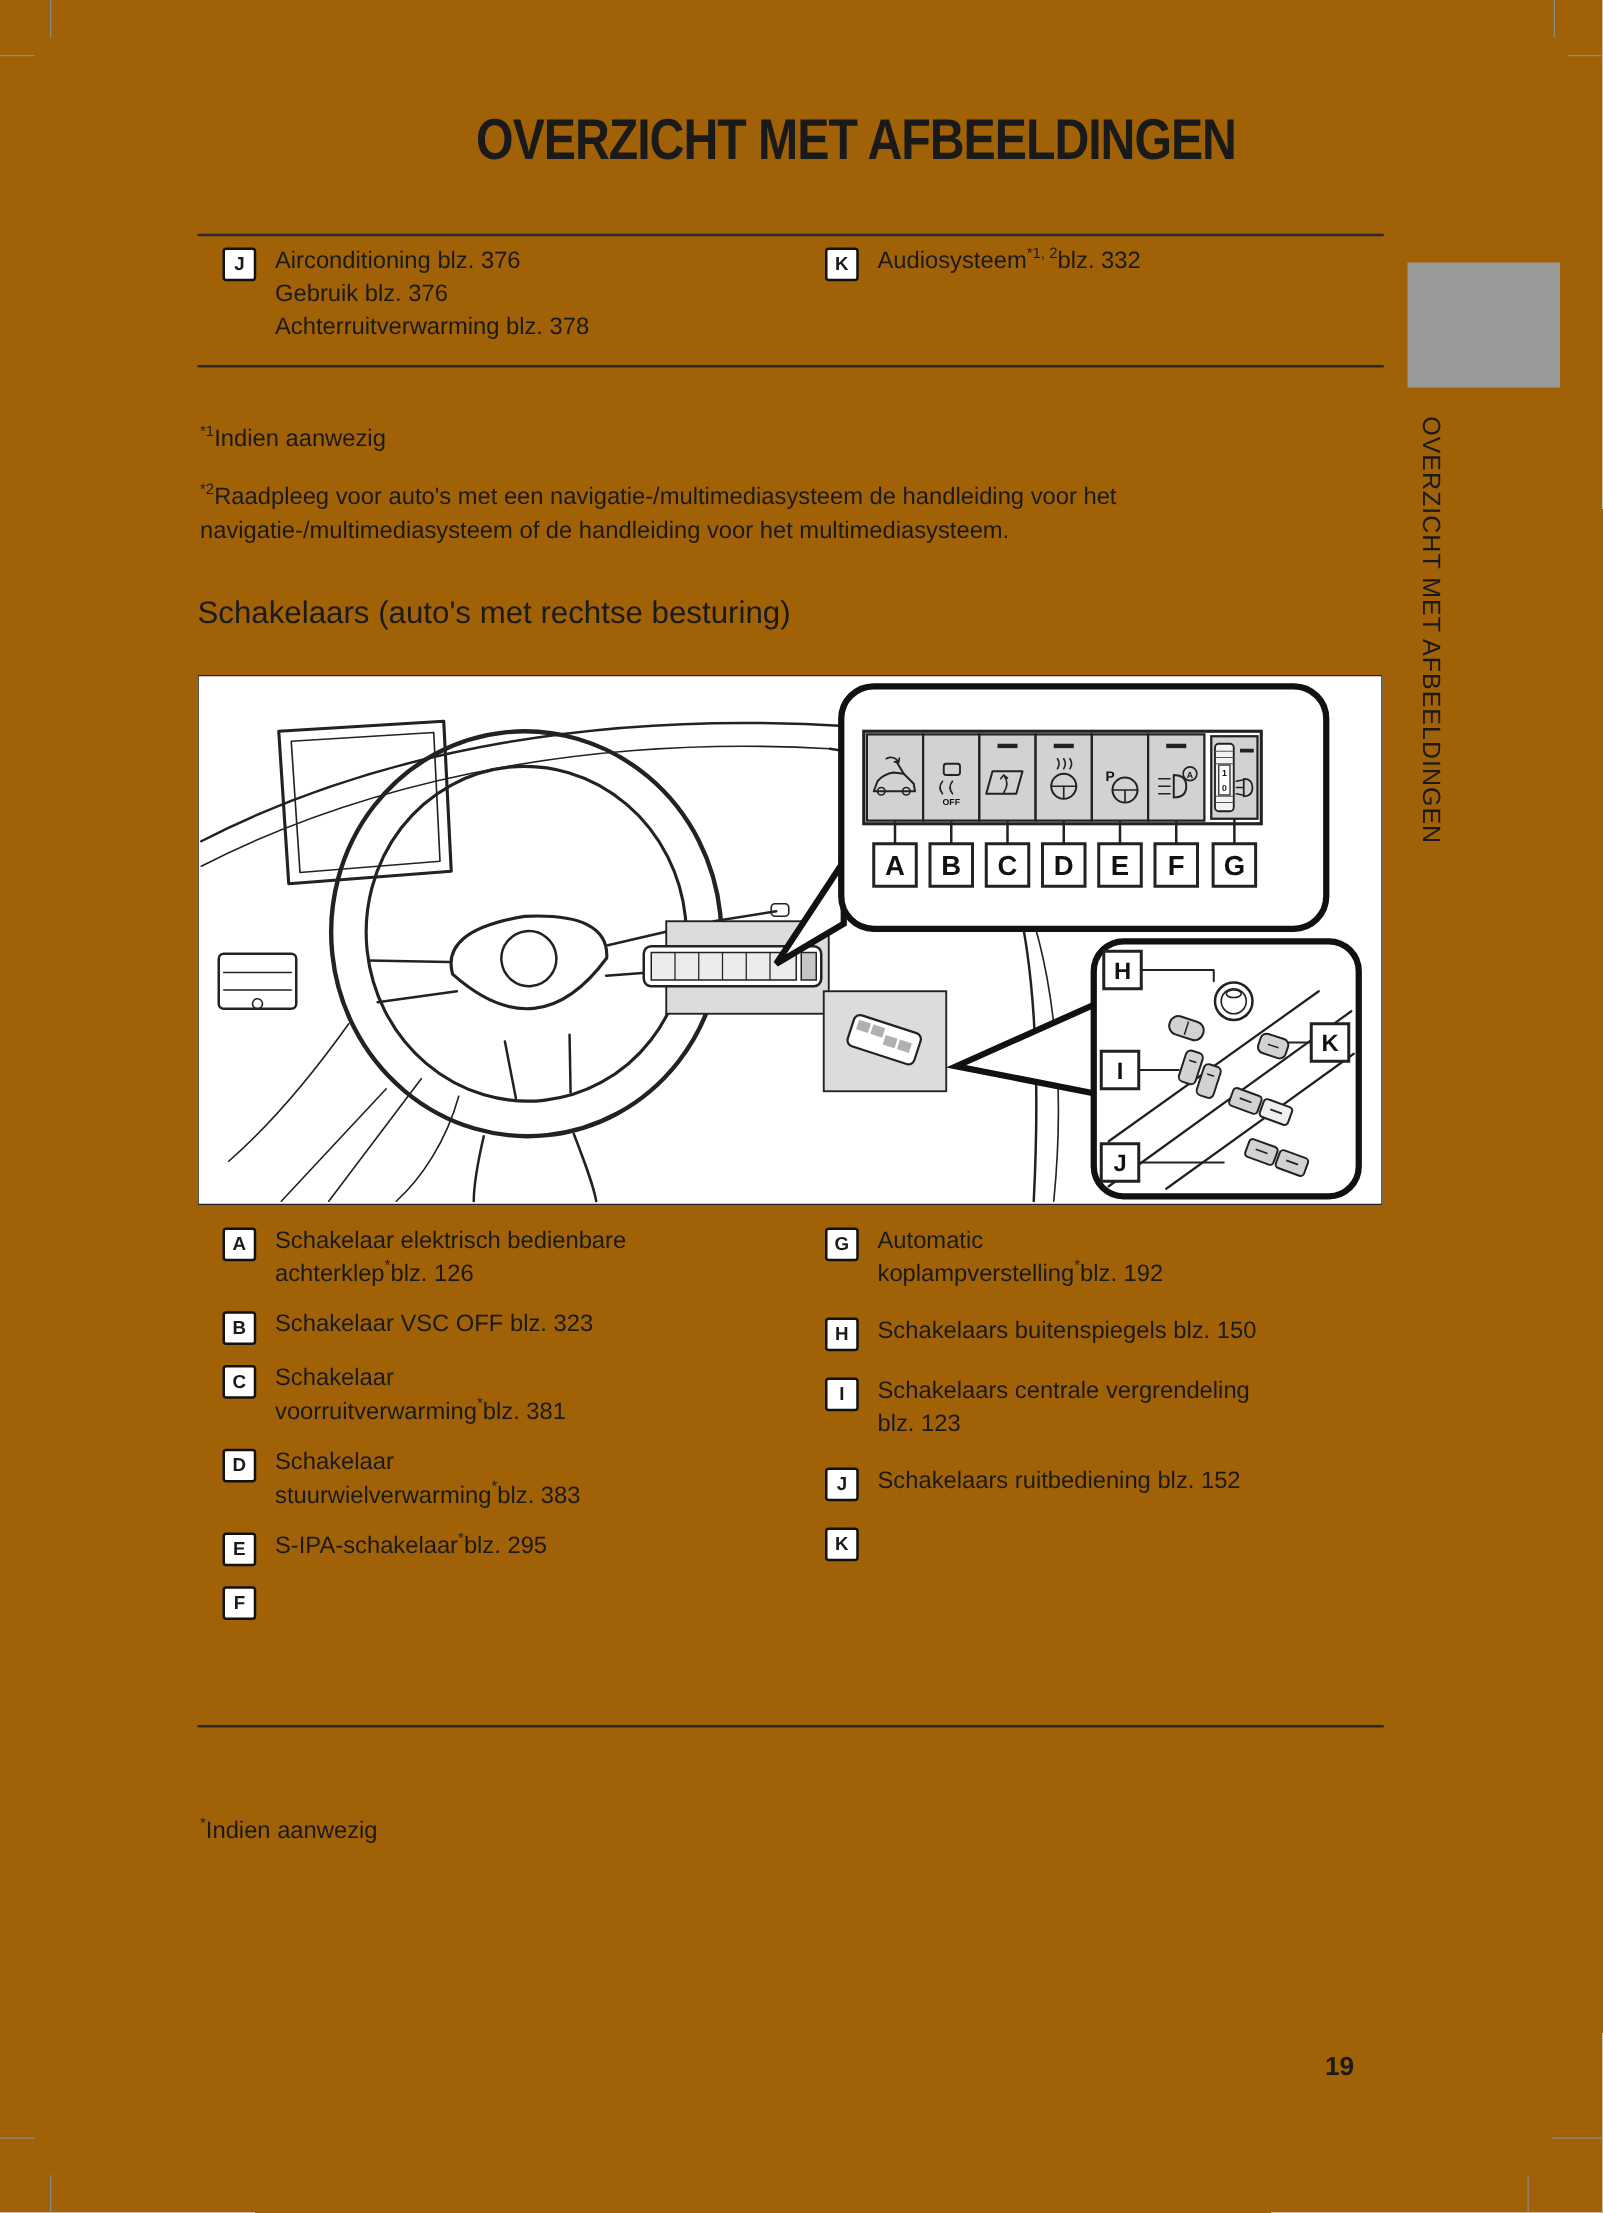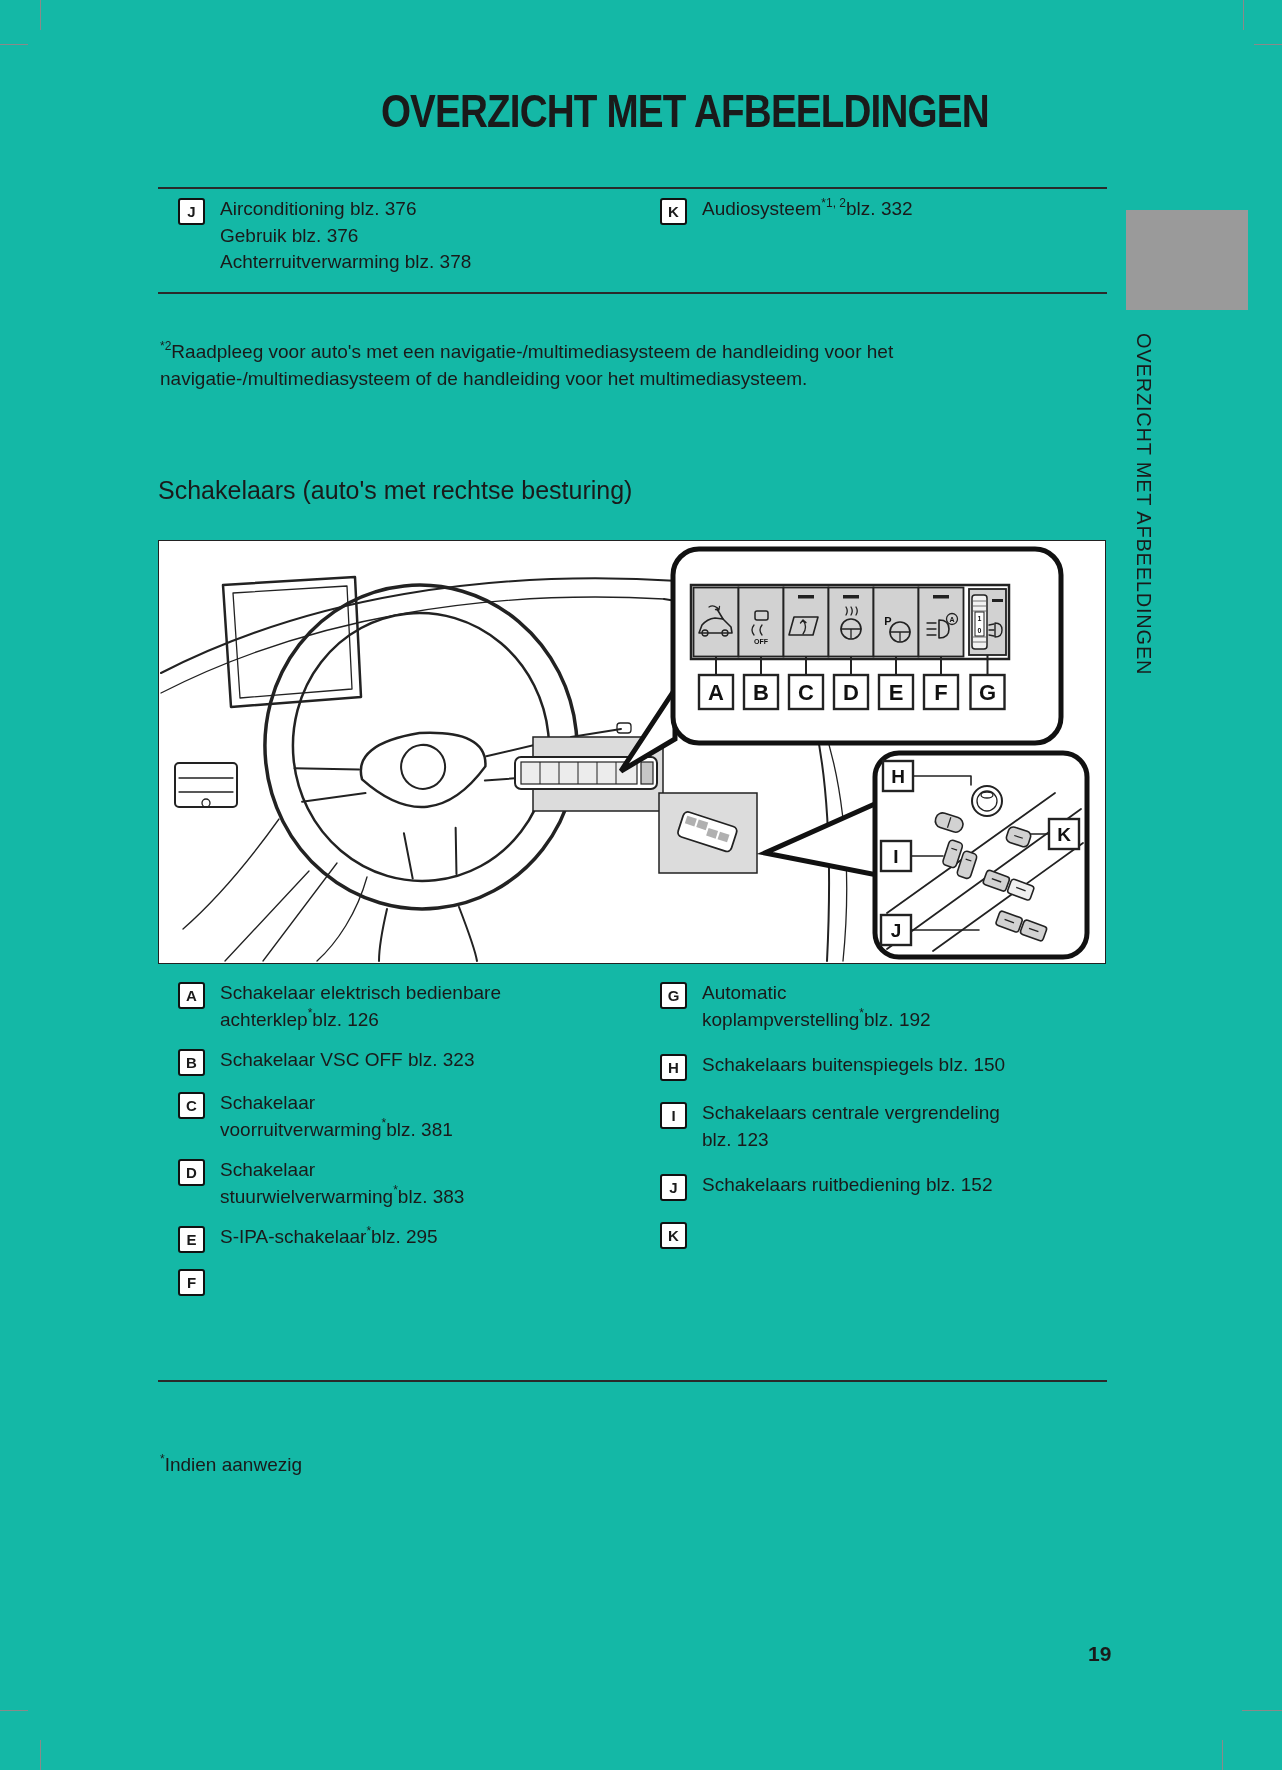--- a/index.html
+++ b/index.html
@@ -1,16 +1,16 @@
 <!DOCTYPE html>
 <html><head>
 <meta charset="utf-8">
 <style>
   html,body{margin:0;padding:0;background:#fff;}
-  .page{position:relative;width:1282px;height:1770px;background:#14b8a6;overflow:hidden;
+  .page{position:relative;width:1282px;height:1770px;background:#a16207;overflow:hidden;
         font-family:"Liberation Sans",sans-serif;color:#1a1a1a;}
   .crop{position:absolute;background:#8a8a8a;}
   .page-title-wrap{position:absolute;left:260px;top:84px;width:850px;text-align:center;}
   .page-title{display:inline-block;font-size:46px;font-weight:800;letter-spacing:-1px;
               transform:scaleX(.84);transform-origin:center;white-space:nowrap;}
   .rule{position:absolute;left:158px;width:949px;height:2px;background:#2a2a2a;}
   .rule-1{top:187px;}.rule-2{top:292px;}.rule-3{top:1380px;}
   .topcol{position:absolute;top:196px;}
   #top-item-left{left:178px;width:470px;}
   #top-item-right{left:660px;width:440px;}
@@ -24,21 +24,21 @@
                font-weight:700;font-size:15px;margin-right:15px;margin-top:2px;background:#fff;}
   .item-lines{font-size:19px;line-height:26.5px;}
   .line{white-space:nowrap;}
   sup{font-size:12px;line-height:0;position:relative;top:-1px;}
   #footnotes{position:absolute;left:160px;top:338px;width:940px;font-size:19px;line-height:27px;}
   .footnote{margin-bottom:19px;}
   .section-heading{position:absolute;left:158px;top:476px;margin:0;font-size:25px;font-weight:400;}
   .figure{position:absolute;left:158px;top:540px;width:948px;height:424px;border:1.5px solid #222;
           box-sizing:border-box;background:#fff;}
   .bottom-footnote{position:absolute;left:160px;top:1454px;font-size:19px;}
-  .page-number{position:absolute;left:1088px;top:1642px;font-size:21px;font-weight:700;}
+  .page-number{position:absolute;left:1060px;top:1642px;font-size:21px;font-weight:700;}
   .side-tab{position:absolute;left:1126px;top:210px;width:122px;height:100px;}
   .side-text{position:absolute;left:1132px;top:333px;writing-mode:vertical-rl;
              font-size:20px;letter-spacing:.8px;color:#1a1a1a;}
   svg text{font-family:"Liberation Sans",sans-serif;}
   .ln{fill:none;stroke:#222;stroke-width:2;stroke-linecap:round;stroke-linejoin:round;}
   .thin{stroke-width:1.3;}
   .cell{fill:#d2d2d2;stroke:#222;stroke-width:1.8;}
   .lblbox{fill:#fff;stroke:#222;stroke-width:2.4;}
   .lbl{font-size:22px;font-weight:700;text-anchor:middle;fill:#111;}
   .lbl-s{font-size:19px;font-weight:700;text-anchor:middle;fill:#111;}
@@ -82,20 +82,23 @@
           <span>K</span>
         </span>
         <div class="item-lines">
           <div class="line">Audiosysteem<sup>*1, 2</sup>blz. 332</div>
         </div>
       </div>
     </div>
   <div class="rule rule-2"></div>
 
   <div id="footnotes">
+      <div class="footnote">
+        <div class="line"><sup>*1</sup>Indien aanwezig</div>
+      </div>
       <div class="footnote">
         <div class="line"><sup>*2</sup>Raadpleeg voor auto's met een navigatie-/multimediasysteem de handleiding voor het</div>
         <div class="line">navigatie-/multimediasysteem of de handleiding voor het multimediasysteem.</div>
       </div>
     </div>
 
   <h2 class="section-heading">Schakelaars (auto's met rechtse besturing)</h2>
 
   <div class="figure">
     <svg width="945" height="421" viewBox="0 0 945 421">

